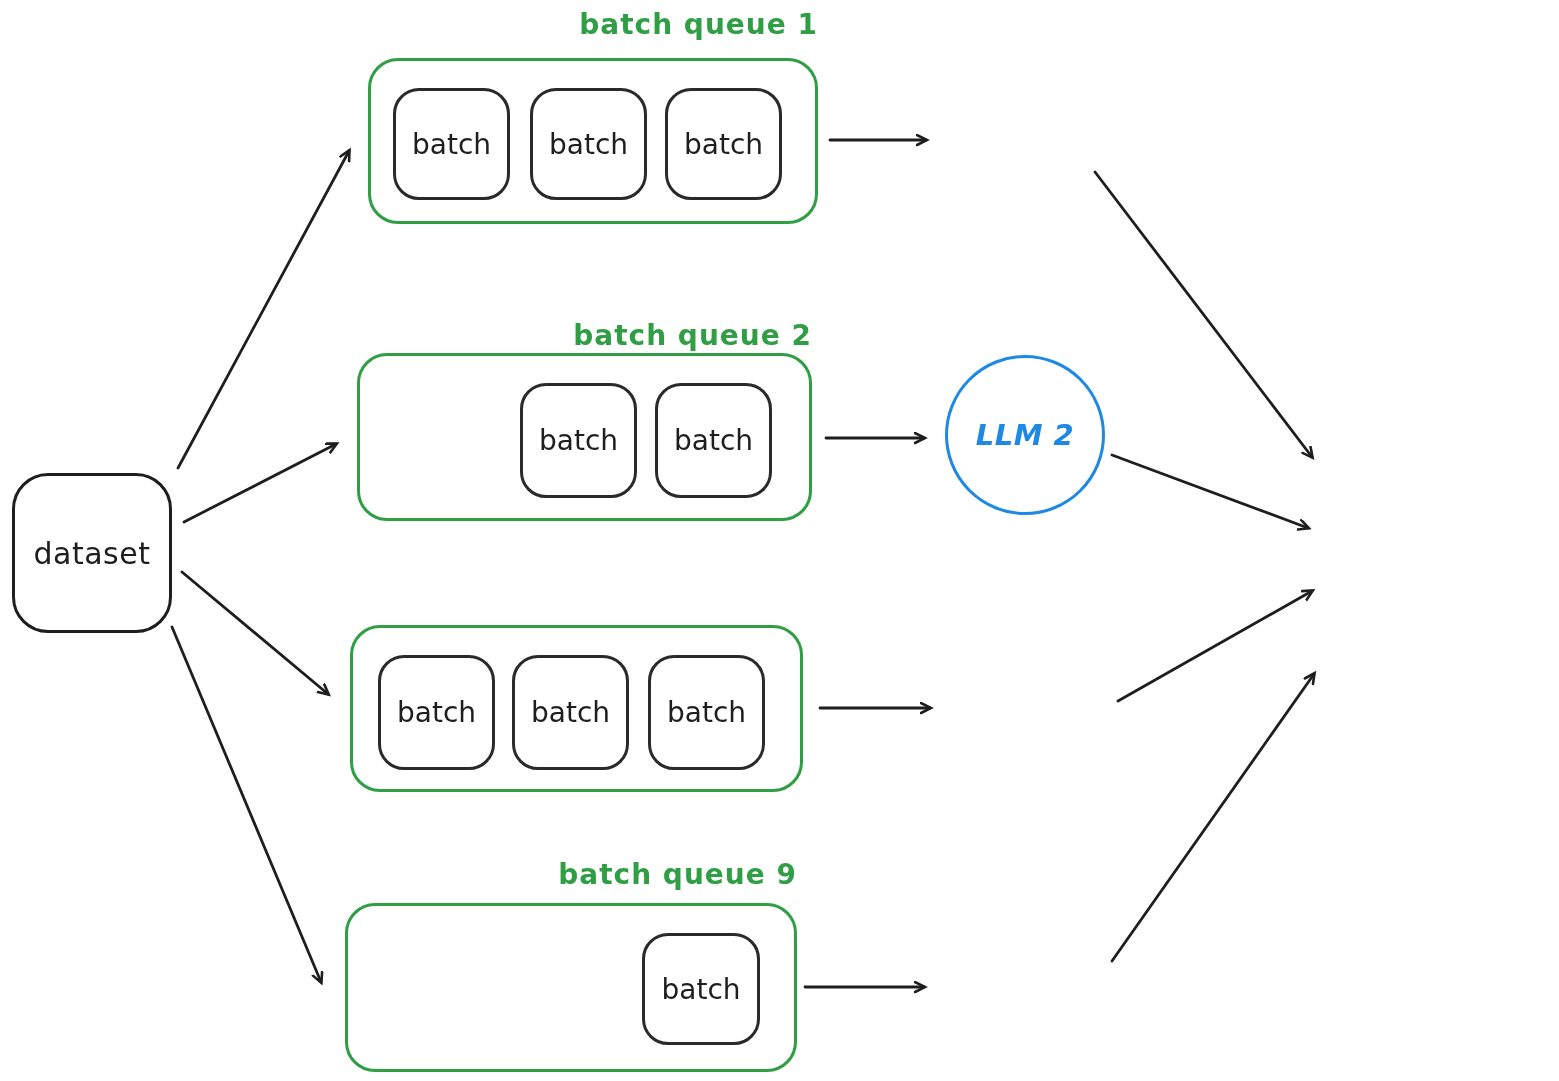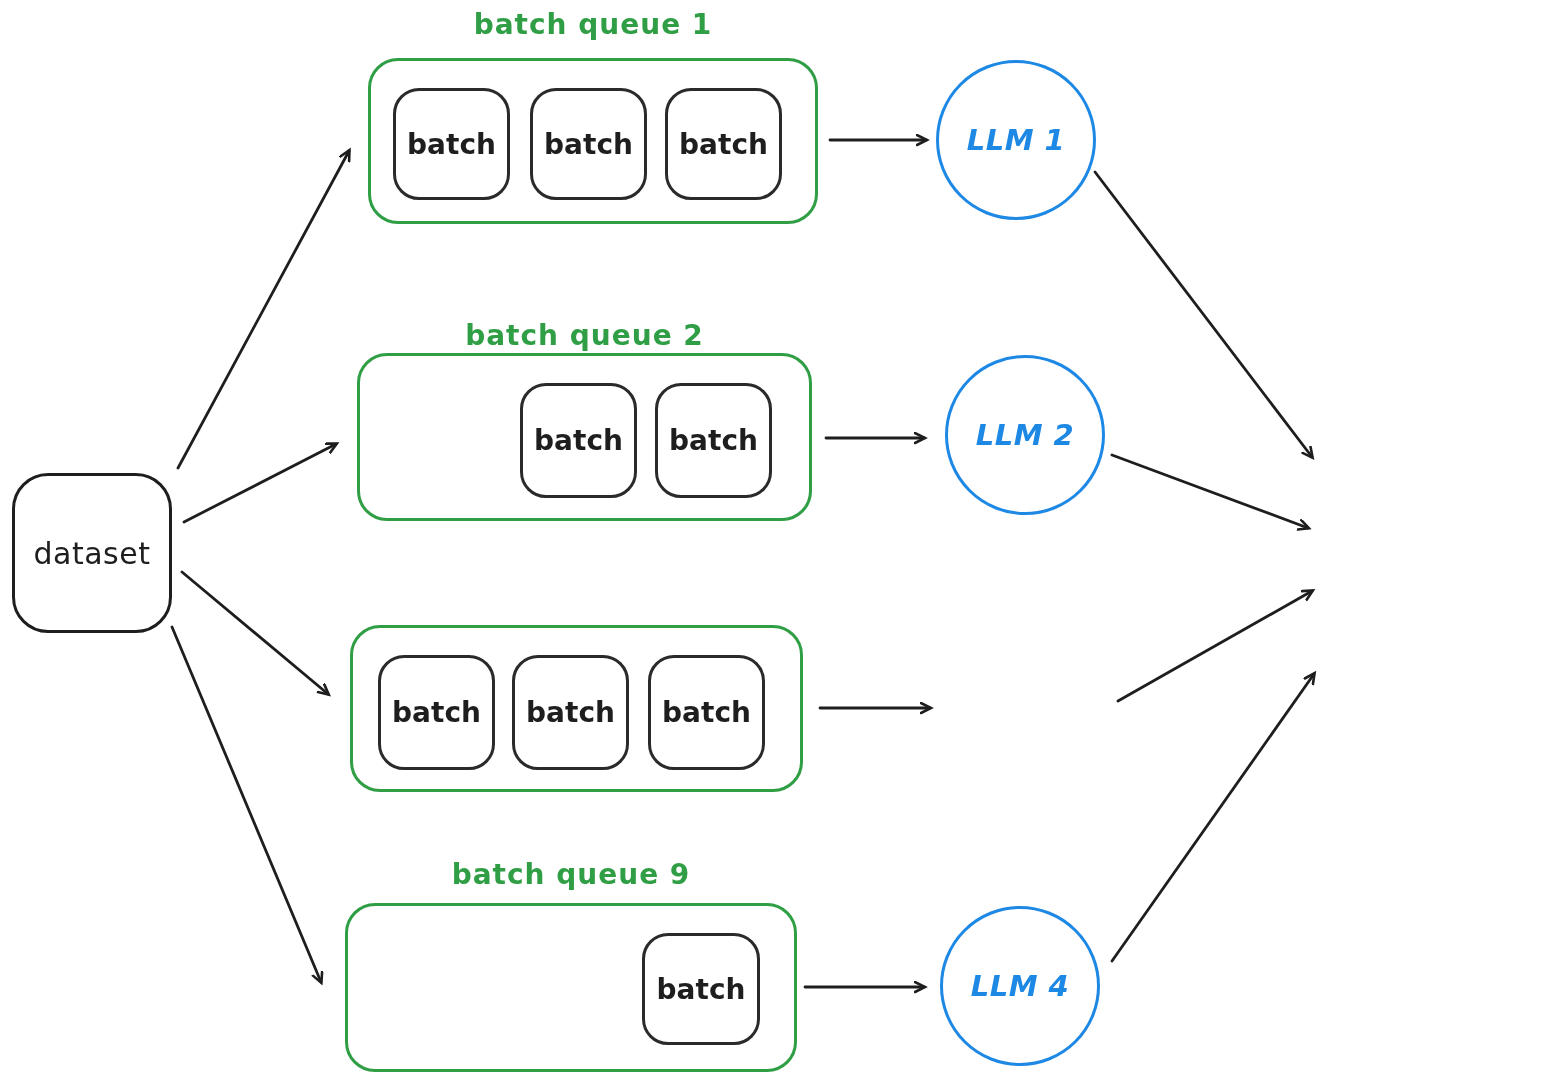--- a/index.html
+++ b/index.html
@@ -42,36 +42,35 @@
     font-size: 30px;
   }
   .queue-container {
     border: 3px solid var(--queue-green);
     border-radius: 30px;
     background: var(--bg);
     position: absolute;
   }
   .queue-label {
     position: absolute;
-    text-align: center;
+    text-align: right;
     color: var(--queue-green);
     font-size: 28px;
     font-weight: bold;
     letter-spacing: 1px;
   }
   .batch-box {
     position: absolute;
     border: 3px solid #2a2a2a;
     border-radius: 26px;
     background: var(--bg);
     display: flex;
     align-items: center;
     justify-content: center;
     font-size: 28px;
-    font-weight: bold;
   }
   .llm-circle {
     border: 3.5px solid var(--llm-blue);
     border-radius: 50%;
     color: var(--llm-blue);
     font-style: italic;
     font-weight: bold;
     font-size: 29px;
   }
   .arrow {
@@ -124,17 +123,15 @@
 
   <div class="queue-container" style="left:350px; top:625px; width:453px; height:167px;"></div>
   <div class="batch-box" style="left:378px; top:655px; width:117px; height:115px;">batch</div>
   <div class="batch-box" style="left:512px; top:655px; width:117px; height:115px;">batch</div>
   <div class="batch-box" style="left:648px; top:655px; width:117px; height:115px;">batch</div>
 
   <div class="queue-label" style="left:345px; top:858px; width:452px;">batch queue 9</div>
   <div class="queue-container" style="left:345px; top:903px; width:452px; height:169px;"></div>
   <div class="batch-box" style="left:642px; top:933px; width:118px; height:112px;">batch</div>
 
-  <div class="node llm-circle" style="left:936px; top:60px; width:160px; height:160px;">LLM 1</div>
   <div class="node llm-circle" style="left:945px; top:355px; width:160px; height:160px;">LLM 2</div>
-  <div class="node llm-circle" style="left:940px; top:906px; width:160px; height:160px;">LLM 4</div>
 
 </div>
 
 </body></html>

